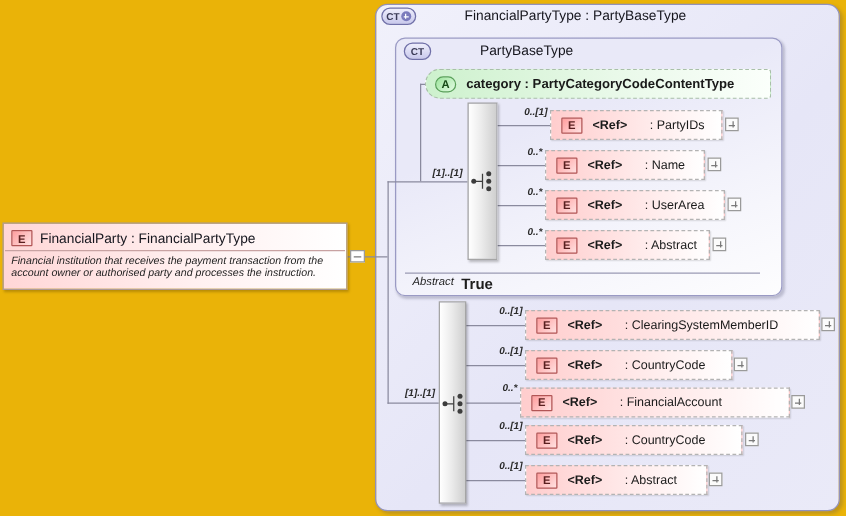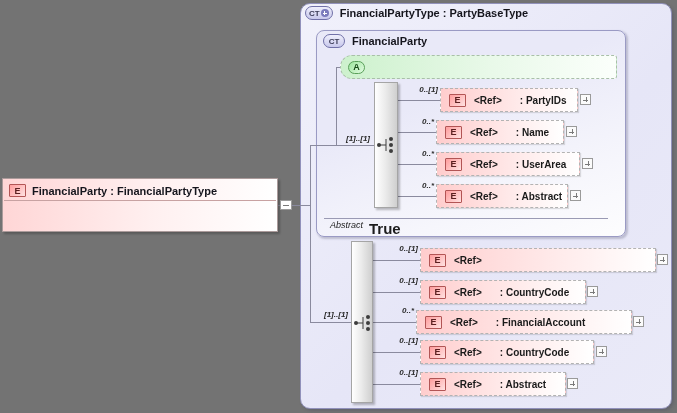--- a/index.html
+++ b/index.html
@@ -1,36 +1,36 @@
 <!DOCTYPE html>
 <html><head>
 <meta charset="utf-8">
 <style>
   * { margin:0; padding:0; box-sizing:border-box; }
   html,body { background:#ffffff; }
   body { font-family:"Liberation Sans", sans-serif; }
-  #canvas { position:relative; width:677px; height:413px; background:#737373; overflow:hidden; }
+  #canvas { position:relative; width:677px; height:413px; background:#eab308; overflow:hidden; }
 
   .ln { position:absolute; background:#8a8a9e; }
 
   
   .outer-ct {
     position:absolute; left:300px; top:3px; width:372px; height:406px;
     border:1px solid #9191bb; border-radius:10px;
     background:linear-gradient(135deg,#f1f1fb 0%,#e6e6f7 55%,#eaeaf8 100%);
     box-shadow:2px 2px 3px rgba(60,60,90,0.25);
   }
   .inner-ct {
     position:absolute; left:316px; top:30px; width:310px; height:207px;
     border:1px solid #9a9ac4; border-radius:8px;
     background:linear-gradient(160deg,#e9e9f8 35%,#f6f6fc 75%,#fdfdfe 100%);
     box-shadow:1.5px 1.5px 2px rgba(60,60,90,0.25);
   }
   .ct-header { position:absolute; display:flex; align-items:center; gap:7px; }
-  .ct-title { font-size:11px; font-weight:bold; color:#15151d; white-space:nowrap; }
+  .ct-title { font-size:11px; font-weight:normal; color:#15151d; white-space:nowrap;margin-left:32px; }
 
   .badge-ct {
     display:inline-flex; align-items:center; justify-content:center; gap:1px;
     min-width:22px; height:14px; padding:0 3px;
     border:1px solid #7070a8; border-radius:8px;
     background:linear-gradient(180deg,#eeeefc,#c9c9ec);
     font-size:8px; font-weight:bold; color:#3a3a56;
   }
   .plus-circle { position:relative; width:8px; height:8px; border-radius:50%; background:#7b7bbc; flex:0 0 auto; }
   .plus-circle::before, .plus-circle::after { content:""; position:absolute; background:#ffffff; }
@@ -46,21 +46,21 @@
     box-shadow:1px 1px 1px rgba(0,0,0,0.12);
   }
   .badge-e {
     display:inline-flex; align-items:center; justify-content:center;
     width:17px; height:13px; flex:0 0 auto;
     border:1px solid #b25555; border-radius:1px;
     background:linear-gradient(135deg,#ff9d9d,#ffe2e2);
     font-size:9px; font-weight:bold; color:#5a2020;
   }
   .eref { margin-left:8px; font-size:10px; font-weight:bold; color:#1a1a1a; white-space:nowrap; }
-  .ename { margin-left:18px; font-size:10px; font-weight:bold; color:#1a1a1a; white-space:nowrap; }
+  .ename { margin-left:18px; font-size:10px; font-weight:normal; color:#1a1a1a; white-space:nowrap; }
 
   
   .abox {
     position:absolute; left:340px; top:55px; width:277px; height:24px;
     display:flex; align-items:center; padding-left:7px;
     border:1px dashed #a9bfa9; border-radius:12px 3px 3px 12px;
     background:linear-gradient(to right,#cdf1cd 0%,#e9f9e9 55%,#fbfffb 100%);
   }
   .badge-a {
     display:inline-flex; align-items:center; justify-content:center;
@@ -72,21 +72,21 @@
   .alabel { margin-left:8px; font-size:10.5px; font-weight:bold; color:#1a1a1a; white-space:nowrap; }
 
   
   .root-el {
     position:absolute; left:2px; top:178px; width:276px; height:54px;
     border:1px solid #ab9b9b;
     background:linear-gradient(to right,#ffd6d6 0%,#fff0f0 55%,#ffffff 100%);
     box-shadow:1.5px 1.5px 2px rgba(0,0,0,0.22);
   }
   .root-title-row { display:flex; align-items:center; gap:6px; padding:5px 6px 3px 6px; }
-  .root-title { font-size:11px; font-weight:bold; color:#15151d; white-space:nowrap; }
+  .root-title { font-size:11px; font-weight:normal; color:#15151d; white-space:nowrap; }
   .root-sep { border:0; border-top:1px solid #c8a2a2; margin:0 1px; }
   .root-desc { padding:2px 6px; font-size:8.5px; font-style:italic; line-height:10px; color:#1d1d1d; }
 
   
   .seqbar {
     position:absolute;
     border:1px solid #a5a5a5;
     background:linear-gradient(to right,#ffffff 0%,#ececec 45%,#cfcfcf 100%);
     box-shadow:1.5px 1.5px 2px rgba(0,0,0,0.25);
   }
@@ -97,21 +97,21 @@
   .plusbox::before, .plusbox::after { content:""; position:absolute; background:#7a7a7a; }
   .plusbox::before { left:2px; top:4.5px; width:5px; height:1px; }
   .plusbox::after  { left:4.5px; top:2px; width:1px; height:5px; }
   .minusbox { position:absolute; left:280px; top:200px; width:12px; height:10px; border:1px solid #9a9a9a; background:#ffffff; }
   .minusbox::before { content:""; position:absolute; left:2px; top:4px; width:6px; height:1px; background:#7a7a7a; }
 
   .card { position:absolute; width:30px; font-size:8px; font-style:italic; font-weight:bold; color:#2a2a2a; text-align:right; white-space:nowrap; }
   .seqcard { position:absolute; width:42px; font-size:8px; font-style:italic; font-weight:bold; color:#2a2a2a; text-align:right; white-space:nowrap; }
 
   .abstract-label { position:absolute; left:330px; top:220px; font-size:9px; font-style:italic; color:#1d1d1d; }
-  .abstract-value { position:absolute; left:369px; top:220px; font-size:15px; font-weight:bold; color:#1d1d1d; }
+  .abstract-value { position:absolute; left:369px; top:220px; font-size:12px; font-weight:bold; color:#1d1d1d; }
   .abstract-sep { position:absolute; left:324px; top:218px; width:284px; height:1px; background:#9a9ab4; }
 </style>
 </head>
 <body>
 
 <div id="canvas">
 
   <div class="outer-ct"></div>
 
   <div class="inner-ct"></div>
@@ -137,29 +137,30 @@
         <span>CT</span>
         <span class="plus-circle"></span>
       </span>
     <span class="ct-title">FinancialPartyType : PartyBaseType</span>
   </div>
 
   <div class="ct-header" style="left:323px;top:34px">
     <span class="badge-ct">
         <span>CT</span>
       </span>
-    <span class="ct-title">FinancialParty</span>
+    <span class="ct-title">PartyBaseType</span>
   </div>
 
   <div class="abstract-sep"></div>
   <div class="abstract-label">Abstract</div>
   <div class="abstract-value">True</div>
 
   <div class="abox">
     <span class="badge-a">A</span>
+    <span class="alabel">category : PartyCategoryCodeContentType</span>
   </div>
 
   <div class="seqbar" style="left:374px;top:82px;width:24px;height:126px">
     <svg class="seqicon" style="left:1px;top:53px" width="20" height="18" viewBox="0 0 20 18">
       <circle cx="3" cy="9" r="2" fill="#3d3d3d"></circle>
       <line x1="3" y1="9" x2="10" y2="9" stroke="#3d3d3d" stroke-width="1"></line>
       <line x1="10" y1="3" x2="10" y2="15" stroke="#3d3d3d" stroke-width="1"></line>
       <circle cx="15" cy="3" r="2" fill="#3d3d3d"></circle>
       <circle cx="15" cy="9" r="2" fill="#3d3d3d"></circle>
       <circle cx="15" cy="15" r="2" fill="#3d3d3d"></circle>
@@ -208,20 +209,21 @@
     <span class="badge-e">E</span>
     <span class="eref">&lt;Ref&gt;</span>
     <span class="ename">: Abstract</span>
   </div>
   <div class="plusbox" style="left:570px;top:190px"></div>
 
   <div class="card" style="left:388px;top:244px">0..[1]</div>
   <div class="ebox" style="left:420px;top:248px;width:236px">
     <span class="badge-e">E</span>
     <span class="eref">&lt;Ref&gt;</span>
+    <span class="ename">: ClearingSystemMemberID</span>
   </div>
   <div class="plusbox" style="left:657px;top:254px"></div>
 
   <div class="card" style="left:388px;top:276px">0..[1]</div>
   <div class="ebox" style="left:420px;top:280px;width:166px">
     <span class="badge-e">E</span>
     <span class="eref">&lt;Ref&gt;</span>
     <span class="ename">: CountryCode</span>
   </div>
   <div class="plusbox" style="left:587px;top:286px"></div>
@@ -249,17 +251,18 @@
     <span class="ename">: Abstract</span>
   </div>
   <div class="plusbox" style="left:567px;top:378px"></div>
 
   <div class="root-el">
     <div class="root-title-row">
       <span class="badge-e">E</span>
       <span class="root-title">FinancialParty : FinancialPartyType</span>
     </div>
     <hr class="root-sep">
+    <div class="root-desc">Financial institution that receives the payment transaction from the account owner or authorised party and processes the instruction.</div>
   </div>
 
   <div class="minusbox"></div>
 
 </div>
 
 </body></html>

